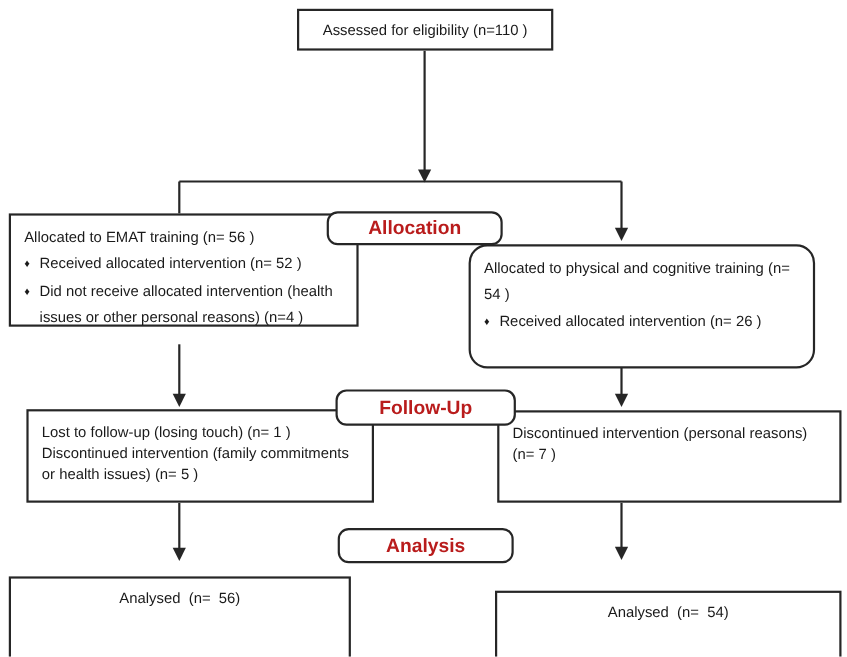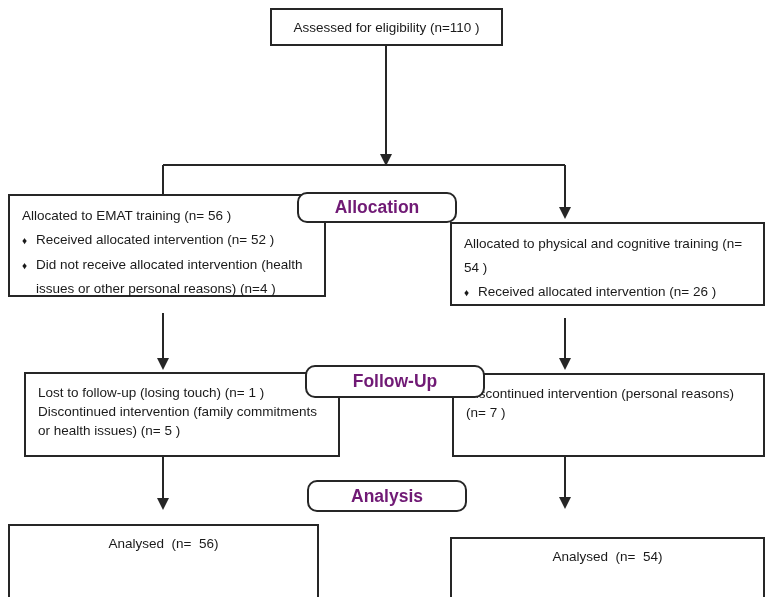--- a/index.html
+++ b/index.html
@@ -23,21 +23,21 @@
     color:#1a1a1a;
   }
   .stage-label{
     position:absolute;
     box-sizing:border-box;
     background:#ffffff;
     border:2px solid #262626;
     border-radius:10px;
     z-index:2;
     display:flex;align-items:center;justify-content:center;
-    font-size:17.5px;font-weight:bold;color:#701a75;
+    font-size:17.5px;font-weight:bold;color:#b91c1c;
   }
   .center-text{
     display:flex;align-items:center;justify-content:center;
     text-align:center;
   }
   .pad{padding:8px 8px 6px 12px;}
   .alloc-body{line-height:24px;}
   .fu-body{line-height:19px;padding-top:9px;}
   .bullet-row{display:flex;}
   .bullet-mark{
@@ -90,42 +90,42 @@
     <div class="bullet-row">
       <span class="bullet-mark">♦</span>
       <span class="bullet-text bind-text">Received allocated intervention (n= 52 )</span>
     </div>
     <div class="bullet-row">
       <span class="bullet-mark">♦</span>
       <span class="bullet-text bind-text">Did not receive allocated intervention (health issues or other personal reasons) (n=4 )</span>
     </div>
   </div>
 
-  <div class="box pad alloc-body" style="left:450px;top:222px;width:315px;height:84px;">
+  <div class="box pad alloc-body" style="left:426px;top:222px;width:315px;height:113px;border-radius:17px;">
     <div class="bind-text">Allocated to physical and cognitive training (n= 54 )</div>
     <div class="bullet-row">
       <span class="bullet-mark">♦</span>
       <span class="bullet-text bind-text">Received allocated intervention (n= 26 )</span>
     </div>
   </div>
 
   <div class="stage-label" style="left:297px;top:192px;width:160px;height:31px;">
     <span>Allocation</span>
   </div>
 
   <div class="box pad fu-body" style="left:8px;top:372px;width:316px;height:85px;margin-left:16px;">
     <div class="bind-text">Lost to follow-up (losing touch) (n= 1 )</div>
     <div class="bind-text">Discontinued intervention (family commitments or health issues) (n= 5 )</div>
   </div>
 
   <div class="box pad fu-body" style="left:452px;top:373px;width:313px;height:84px;">
     <div class="bind-text">Discontinued intervention (personal reasons) (n= 7 )</div>
   </div>
 
-  <div class="stage-label" style="left:305px;top:365px;width:180px;height:33px;">
+  <div class="stage-label" style="left:305px;top:354px;width:164px;height:33px;">
     <span>Follow-Up</span>
   </div>
 
   <div class="box" style="left:8px;top:524px;width:311px;height:76px;">
     <div class="an-text">Analysed  (n=  56)</div>
   </div>
 
   <div class="box" style="left:450px;top:510px;width:315px;height:79px;margin-top:27px;">
     <div class="an-text">Analysed  (n=  54)</div>
   </div>

